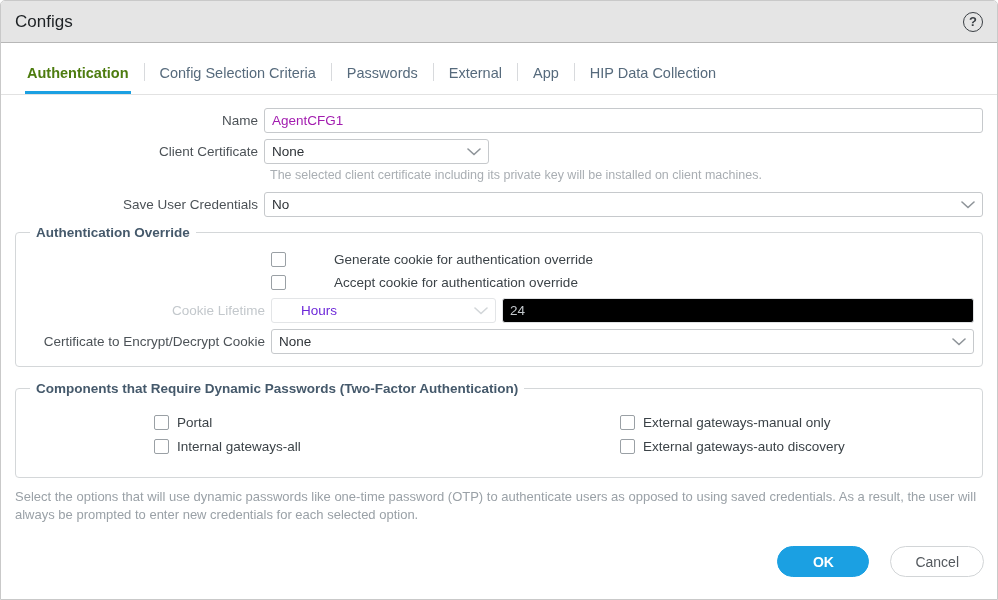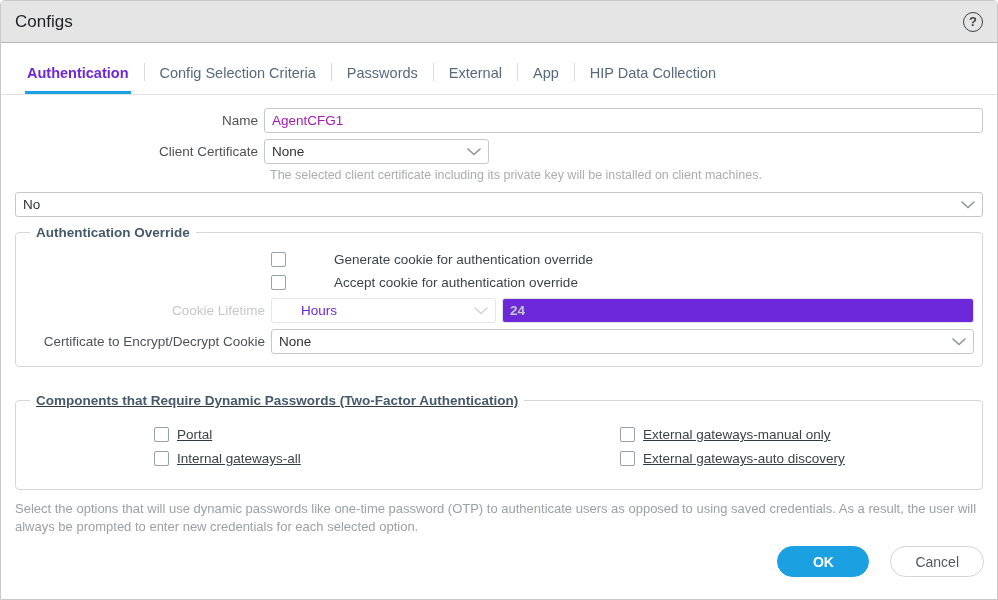--- a/index.html
+++ b/index.html
@@ -39,21 +39,21 @@
     border-bottom: 1px solid #e2e2e2;
   }
   .tab {
     font-size: 14.5px; color: #566a7c;
     padding: 4px 2px 10px 2px;
     cursor: pointer;
     border-bottom: 3px solid transparent;
     white-space: nowrap;
   }
   .tab.active {
-    color: #6d28d9; font-weight: 700;
+    color: #4d7c0f; font-weight: 700;
     border-bottom-color: #1ba0e2;
   }
   .tab-sep {
     width: 1px; height: 18px; background: #d8dadd;
     margin: 0 13px 12px 13px; align-self: center;
   }
 
   
   .content { flex: 1; padding: 13px 14px 0 14px; }
 
@@ -66,21 +66,21 @@
   .form-label.disabled { color: #c3c8cc; }
   .field { flex: 1; }
 
   .text-input {
     width: 100%; height: 25px;
     border: 1px solid #c6c9cc; border-radius: 3px;
     font-family: "Liberation Sans", sans-serif;
     font-size: 13.5px; color: #a21caf; padding: 0 7px;
     background: #fff; outline: none;
   }
-  .text-input:disabled { color: #c3c8cc; border-color: #dfe1e3; background: #6d28d9; font-weight: bold; }
+  .text-input:disabled { color: #c3c8cc; border-color: #dfe1e3; background: #000000; }
 
   .select {
     height: 25px; border: 1px solid #c6c9cc; border-radius: 3px;
     background: #fff; display: flex; align-items: center;
     font-size: 13.5px; color: #2e3338; padding: 0 7px;
     cursor: pointer;
   }
   .select .sel-text { flex: 1; white-space: nowrap; overflow: hidden; }
   .select.disabled { color: #6d28d9; border-color: #e3e5e7; cursor: default; padding-left: 29px; }
   .select.disabled svg path { stroke: #d2d6d9; }
@@ -184,20 +184,21 @@
                 <path d="M1 1 L7 6.5 L13 1" stroke="#8e9499" stroke-width="1.6" fill="none" stroke-linecap="round"></path>
               </svg>
           </span>
         </div>
       </div>
     </div>
 
     <div class="hint">The selected client certificate including its private key will be installed on client machines.</div>
 
     <div class="form-row">
+      <div class="form-label">Save User Credentials</div>
       <div class="field">
         <div class="select">
           <span class="sel-text">No</span>
           <span class="chevron">
             <svg width="14" height="8" viewBox="0 0 14 8">
                 <path d="M1 1 L7 6.5 L13 1" stroke="#8e9499" stroke-width="1.6" fill="none" stroke-linecap="round"></path>
               </svg>
           </span>
         </div>
       </div>
@@ -239,21 +240,21 @@
             <span class="chevron">
               <svg width="14" height="8" viewBox="0 0 14 8">
                   <path d="M1 1 L7 6.5 L13 1" stroke="#8e9499" stroke-width="1.6" fill="none" stroke-linecap="round"></path>
                 </svg>
             </span>
           </div>
         </div>
       </div>
     </fieldset>
 
-    <fieldset style="margin-top:26px;text-decoration:underline;">
+    <fieldset style="margin-top:14px;">
       <legend>Components that Require Dynamic Passwords (Two-Factor Authentication)</legend>
       <div class="two-col">
         <div class="col col-left">
           <div class="checkbox-row">
             <input type="checkbox" class="checkbox" style="">
             <label class="cb-label">Portal</label>
           </div>
           <div class="checkbox-row">
             <input type="checkbox" class="checkbox" style="">
             <label class="cb-label">Internal gateways-all</label>

